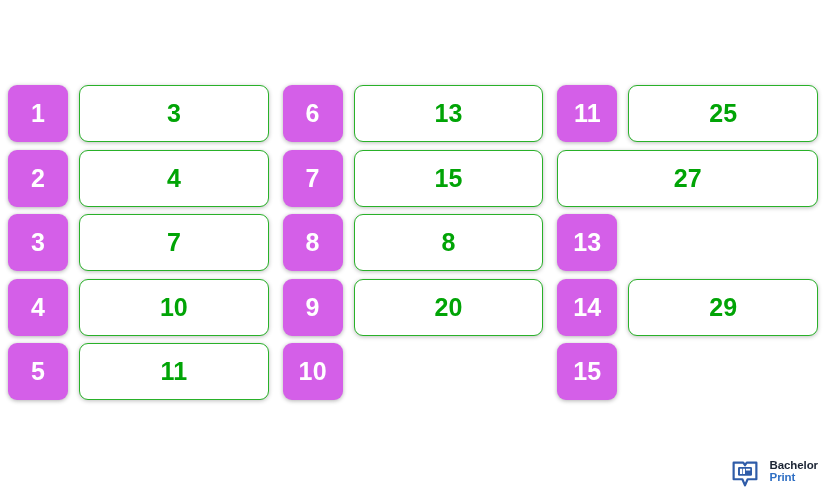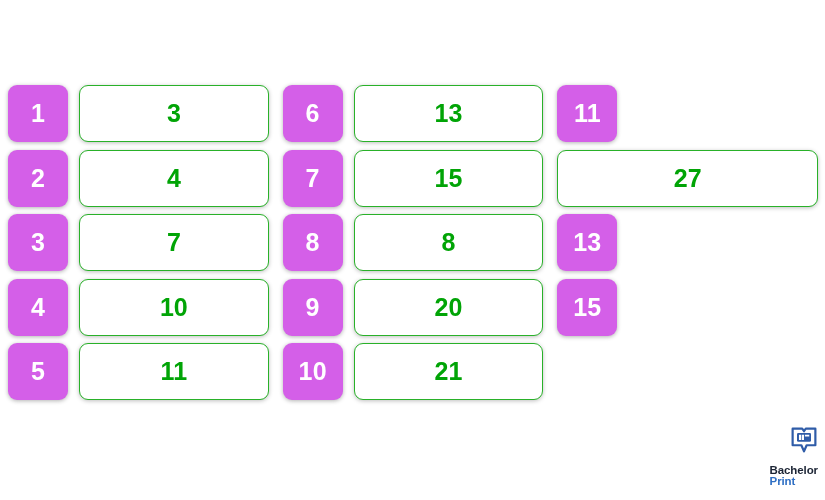--- a/index.html
+++ b/index.html
@@ -78,22 +78,21 @@
     font-weight: bold;
     box-sizing: border-box;
   }
 
   
   .logo {
     position: absolute;
     right: 7px;
     bottom: 12px;
     display: flex;
-    flex-direction: column;
-    align-items: flex-end;
+    align-items: flex-start;
     gap: 11px;
   }
   .logo-mark {
     width: 28px;
     height: 28px;
     display: block;
   }
   .logo-text {
     display: flex;
     flex-direction: column;
@@ -154,33 +153,37 @@
       <div class="pair">
         <div class="index-box">8</div>
         <div class="value-box">8</div>
       </div>
       <div class="pair">
         <div class="index-box">9</div>
         <div class="value-box">20</div>
       </div>
       <div class="pair">
         <div class="index-box">10</div>
-        <div class="value-box">21</div>
       </div>
     </div>
 
     <div class="column">
       <div class="pair">
         <div class="index-box">11</div>
+        <div class="value-box">25</div>
       </div>
       <div class="pair">
         <div class="value-box">27</div>
       </div>
       <div class="pair">
         <div class="index-box">13</div>
+      </div>
+      <div class="pair">
+        <div class="index-box">14</div>
+        <div class="value-box">29</div>
       </div>
       <div class="pair">
         <div class="index-box">15</div>
       </div>
     </div>
 
   </div>
 
   <div class="logo">
     <svg class="logo-mark" viewBox="0 0 64 64" aria-hidden="true">

